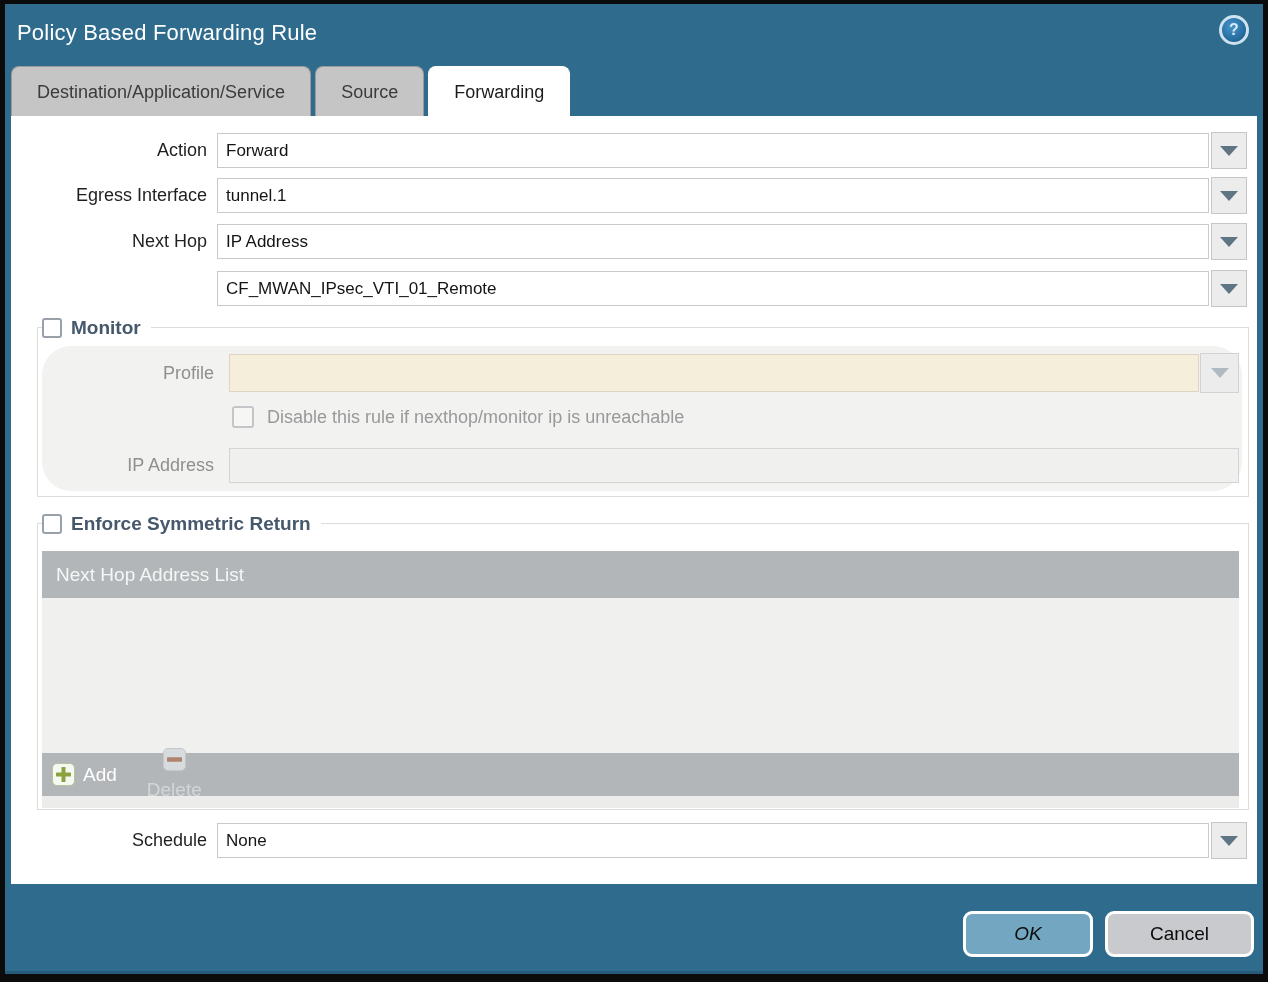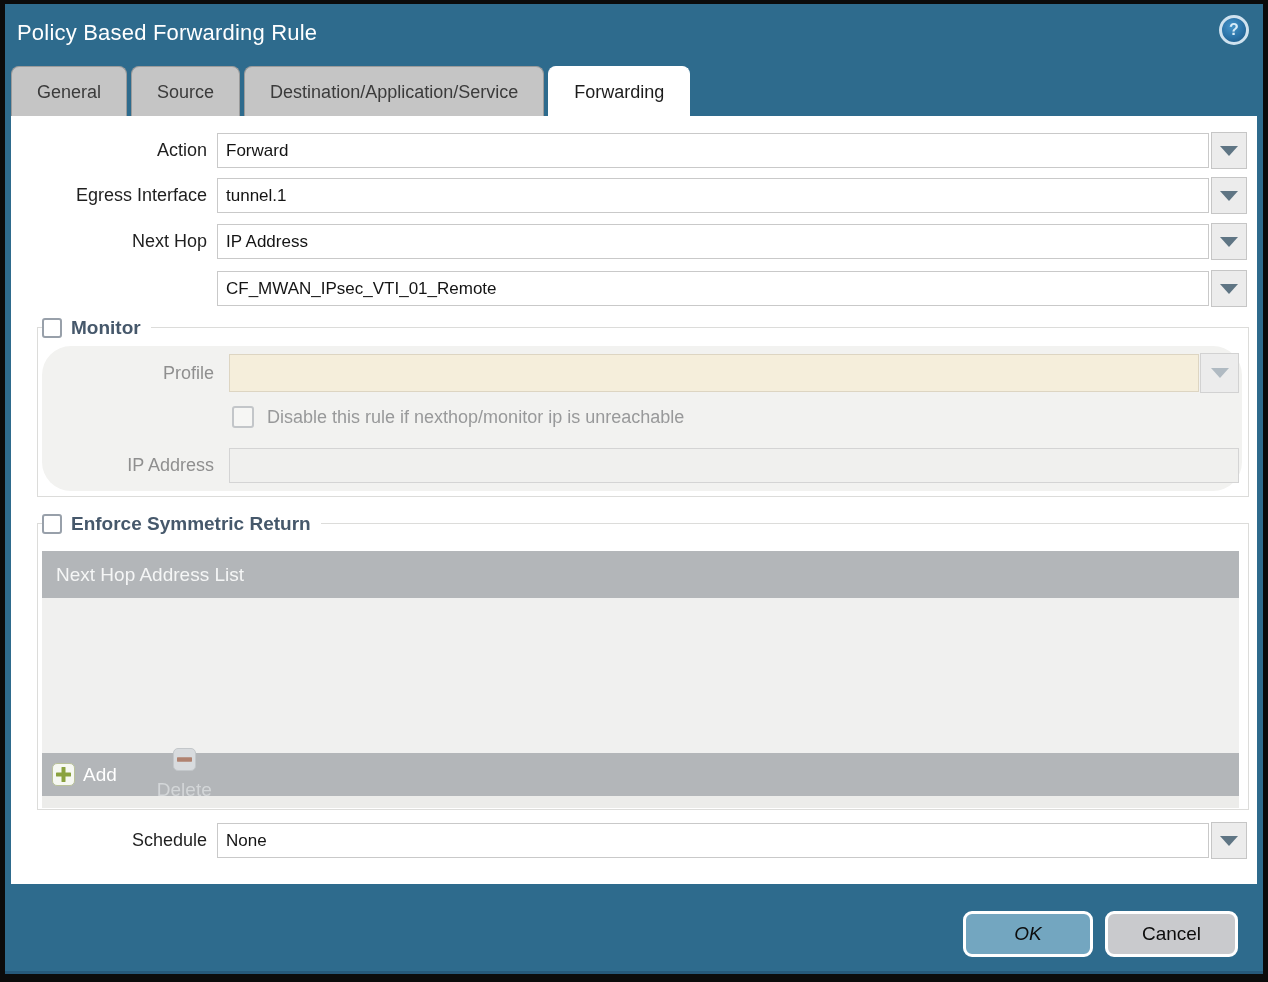--- a/index.html
+++ b/index.html
@@ -48,53 +48,52 @@
     display:flex;align-items:center;justify-content:center;}
   .dis-input{position:absolute;left:187px;top:102px;width:1010px;height:35px;background:#f0f0ee;border:1px solid #d4d4d4;}
   .dis-cb-row{position:absolute;left:190px;top:60px;display:flex;align-items:center;gap:13px;}
   .dis-cb-row .cb{width:22px;height:22px;}
   .dis-cb-label{font-size:18px;color:#98999a;}
 
   
   .nh-table{position:absolute;left:4px;top:27px;width:1197px;}
   .nh-head{height:47px;background:#b3b6b9;color:#f5f6f6;font-size:19px;display:flex;align-items:center;padding-left:14px;}
   .nh-body{height:155px;background:#f0f0ef;}
-  .nh-foot{height:43px;background:#b3b6b9;display:flex;align-items:center;gap:40px;padding-left:10px;}
+  .nh-foot{height:43px;background:#b3b6b9;display:flex;align-items:center;gap:30px;padding-left:10px;}
   .nh-strip{height:12px;background:#ececea;}
   .tbl-btn{display:flex;align-items:center;gap:8px;background:none;border:none;padding:0;cursor:pointer;}
   .tbl-btn.disabled{cursor:default;flex-direction:column;}
   .mini-ic{width:23px;height:23px;border-radius:5px;display:flex;align-items:center;justify-content:center;}
   .mini-ic.add{background:#f6f8f2;border:1px solid #b9c29a;}
   .mini-ic.del{background:#d8dbde;border:1px solid #c3c7ca;}
   .add-label{color:#ffffff;font-size:19px;}
   .del-label{color:#d3d6d8;font-size:19px;}
 
   
   .btn{position:absolute;top:907px;height:46px;border:3px solid #ffffff;border-radius:9px;
     font-size:19px;color:#0c0c0c;cursor:pointer;}
   .btn-ok{left:958px;width:130px;background:#73a6c0;font-style:italic;}
-  .btn-cancel{left:1100px;width:133px;background:#c9cacd;}
+  .btn-cancel{left:1100px;width:149px;background:#c9cacd;}
 </style>
 </head>
 <body>
 
 <div class="screen">
   <div class="dialog">
 
     <div class="titlebar">
       <div class="title-text">Policy Based Forwarding Rule</div>
       <div class="help-icon">
         <span>?</span>
       </div>
     </div>
 
     <div class="tabs">
-      <div class="tab">General</div>
+      <div class="tab">Destination/Application/Service</div>
       <div class="tab">Source</div>
-      <div class="tab">Destination/Application/Service</div>
       <div class="tab active">Forwarding</div>
     </div>
 
     <div class="content">
 
       <div class="flabel" style="top:17px;line-height:35px;">Action</div>
       <input class="combo-input" style="top: 17px;" readonly="" value="Forward">
       <button class="dd-btn" style="top:16px;">
         <span class="chev"></span>
       </button>

